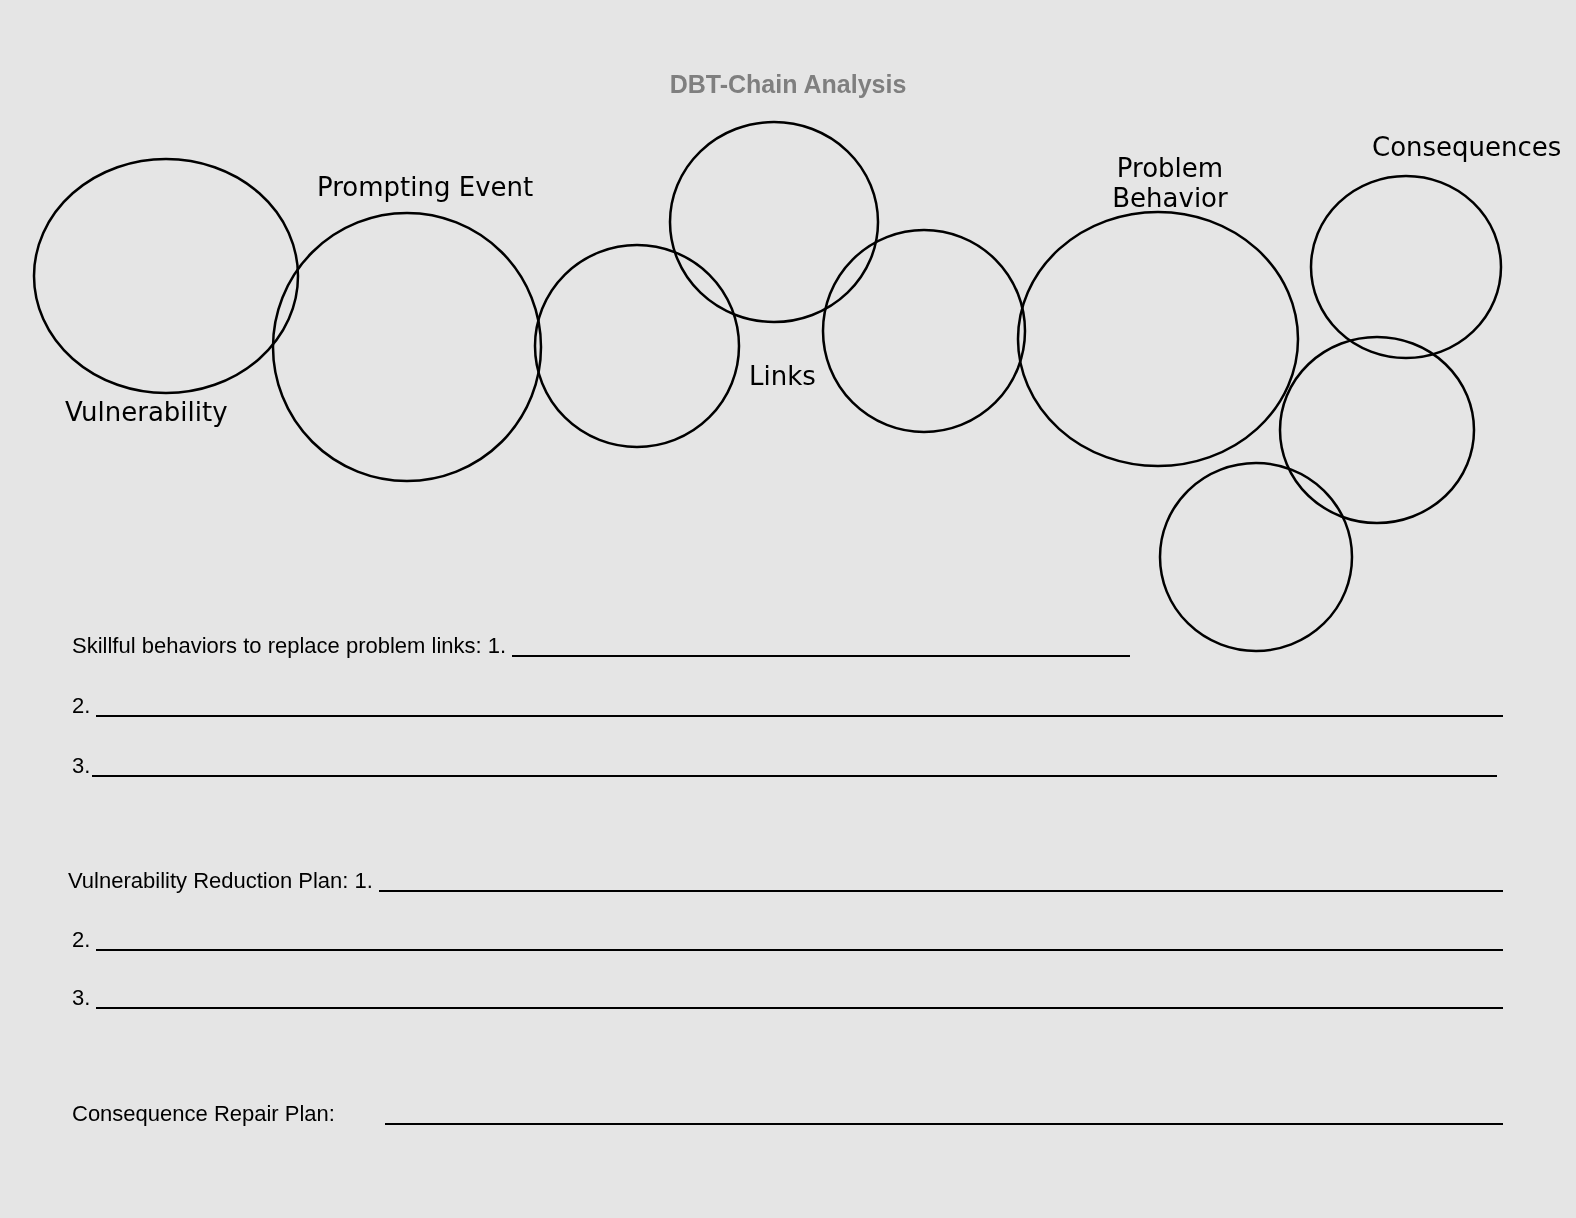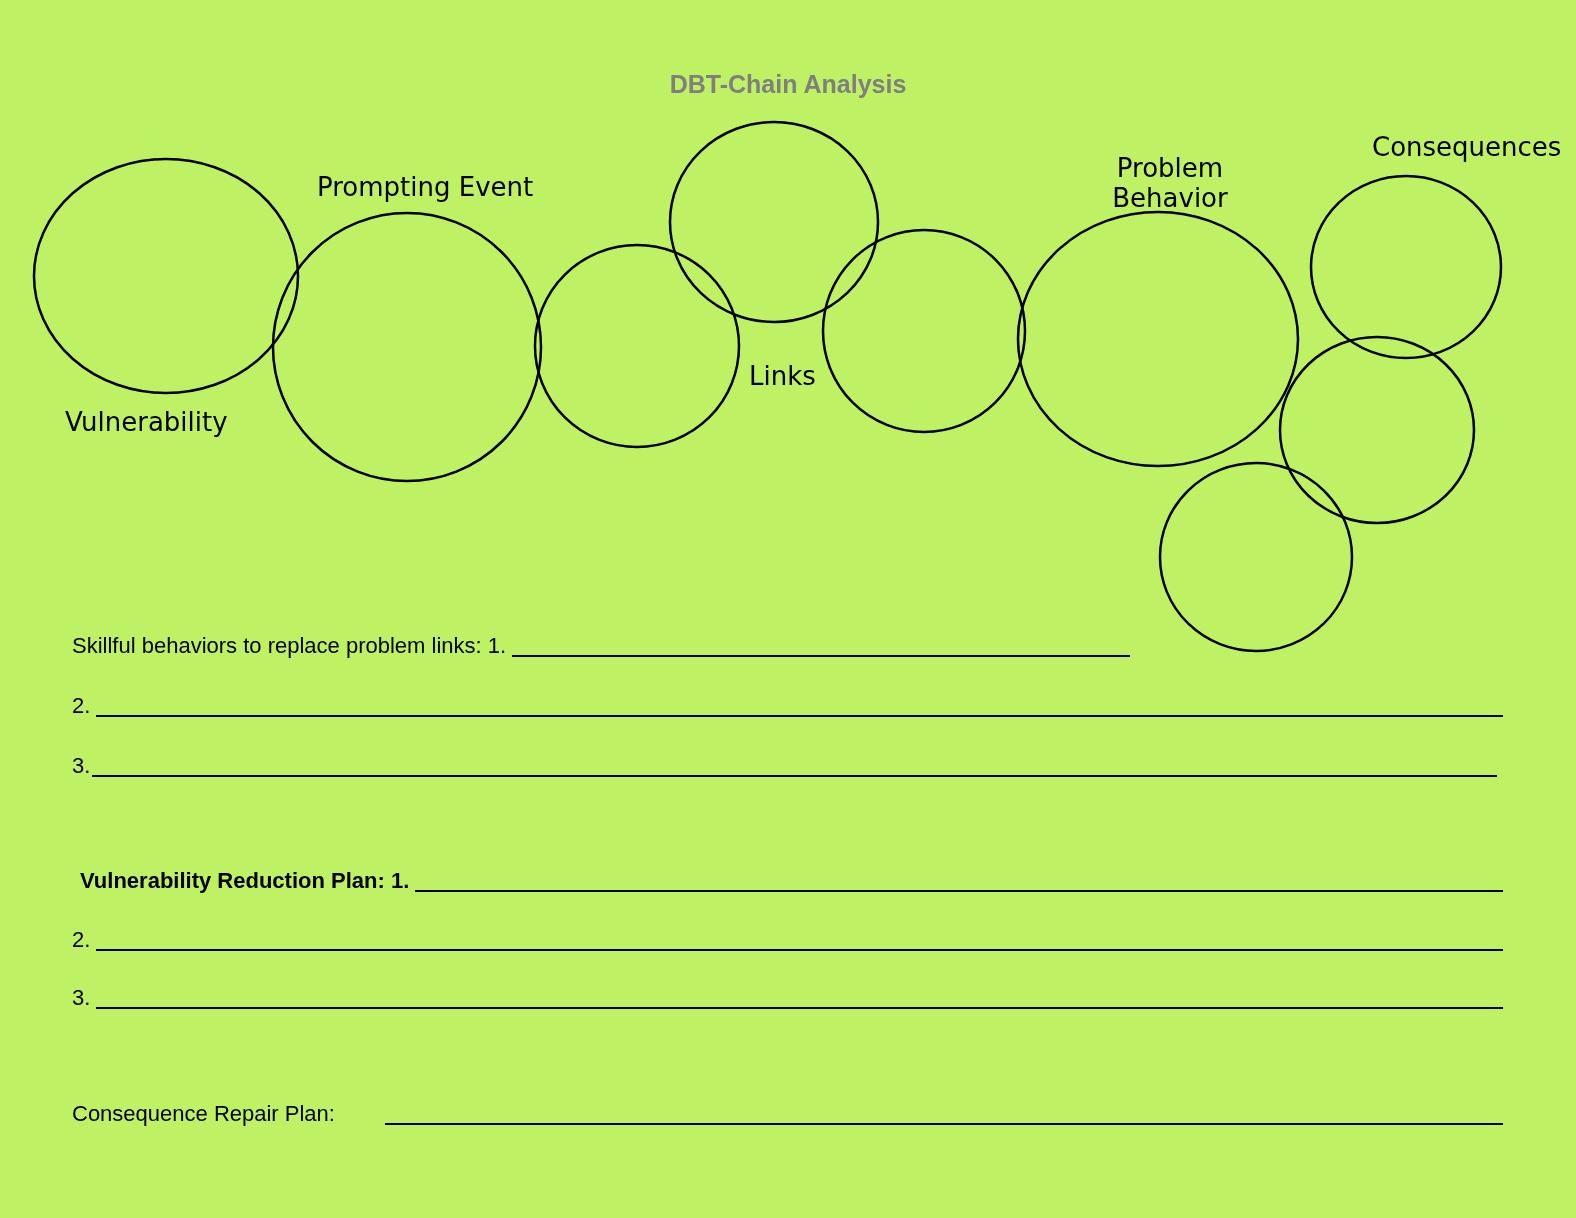--- a/index.html
+++ b/index.html
@@ -1,20 +1,20 @@
 <!DOCTYPE html>
 <html><head>
 <meta charset="utf-8">
 <style>
   html,body { margin:0; padding:0; background:#ffffff; }
   .page {
     position:relative;
     width:1576px;
     height:1218px;
-    background:#bef264;
+    background:#e5e5e5;
     font-family:"Liberation Sans", sans-serif;
     color:#000000;
     overflow:hidden;
   }
 
   
   .title {
     position:absolute;
     left:0; top:70px;
     width:100%;
@@ -68,26 +68,26 @@
     align-self:flex-end;
     margin-bottom:3px;
     margin-left:6px;
   }
   .row .blank.tight { margin-left:2px; }
 
   
   #row-s1 { left:66px; top:632px; right:446px; }
   #row-s2 { left:66px; top:692px; right:73px;  }
   #row-s3 { left:66px; top:752px; right:79px;  }
-  #row-v1 { left:74px; top:867px; right:73px;font-weight:bold;  }
+  #row-v1 { left:62px; top:867px; right:73px;  }
   #row-v2 { left:66px; top:926px; right:73px;  }
   #row-v3 { left:66px; top:984px; right:73px;  }
   #row-c1 { left:66px; top:1100px; right:73px;gap:44px; }
 
-  #lbl-vulnerability    { left:65px;   top:407px; }
+  #lbl-vulnerability    { left:65px;   top:397px; }
   #lbl-prompting-event  { left:317px;  top:172px; }
   #lbl-links            { left:749px;  top:361px; }
   #lbl-problem-behavior { left:1060px; top:153px; width:220px; }
   #lbl-consequences     { left:1324px; top:132px;margin-left:48px; }
 </style>
 </head>
 <body>
 
 <div class="page">
 

